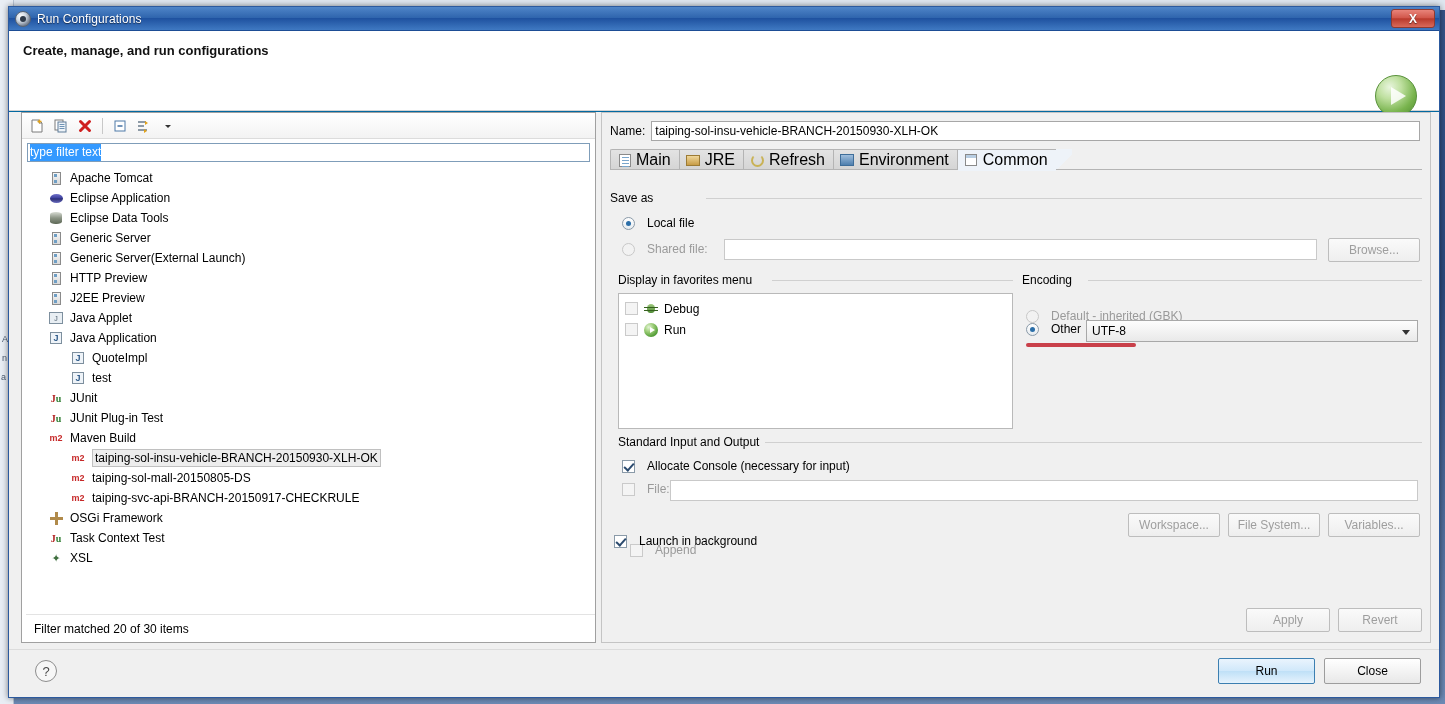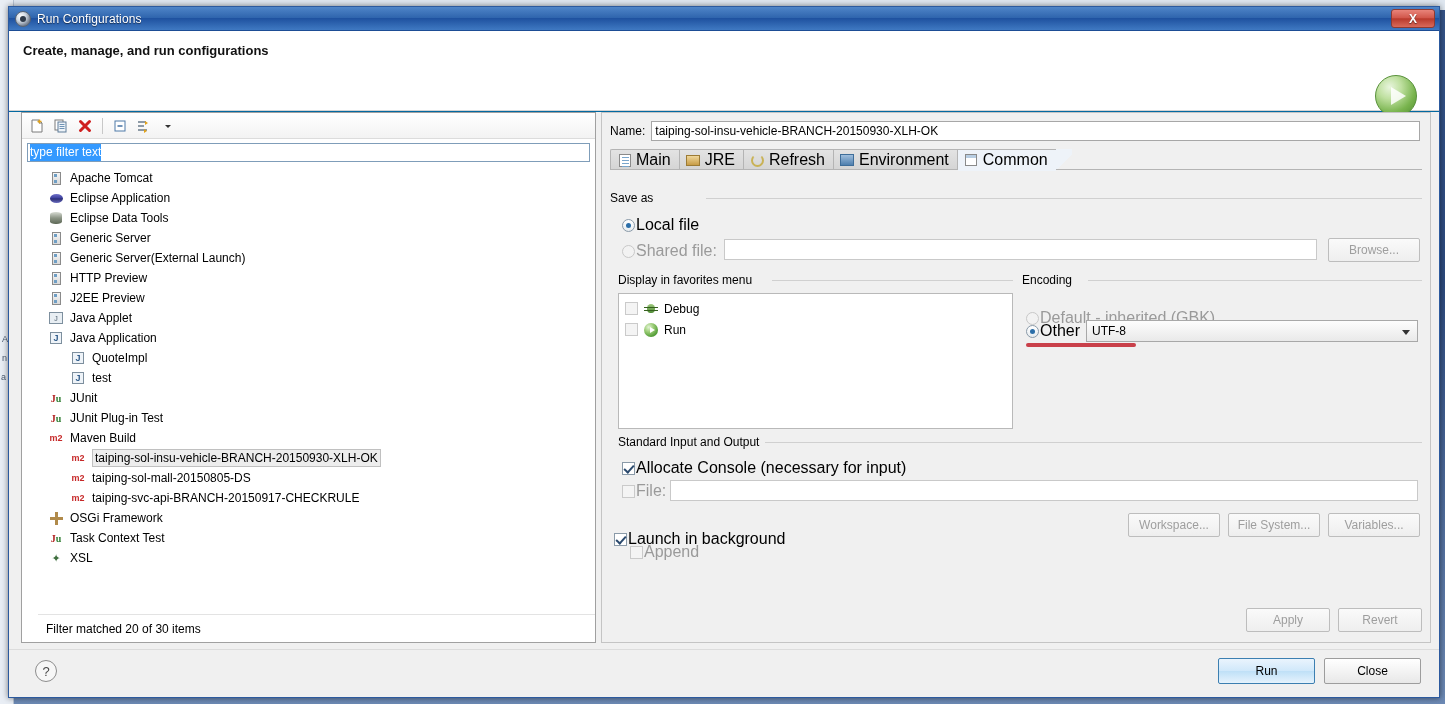--- a/index.html
+++ b/index.html
@@ -216,21 +216,21 @@
     width:13px;height:13px;position:relative;
   }
   .ico-osgi::before,.ico-osgi::after{
     content:"";position:absolute;background:#b08a4a;
   }
   .ico-osgi::before{left:5px;top:0;width:3px;height:13px;}
   .ico-osgi::after{left:0;top:5px;width:13px;height:3px;}
   .ico-xsl { color:#3f6f3f; font-size:11px; }
 
   #filter-status {
-    position:absolute; left:16px; right:0; bottom:0;
+    position:absolute; left:4px; right:0; bottom:0;
     height:28px; line-height:28px;
     padding-left: 8px;
     font-size:12px; color:#000;
     background:#ffffff;
     border-top:1px solid #e3e3e3;
   }
 
   
   #right-panel {
     position:absolute; left: 592px; top: 0px;
@@ -312,22 +312,22 @@
   .grp-title {
     font-size:12px; color:#000; padding-right:6px; background:#f0f0f0;
     position:relative; z-index:2; display:inline-block;
   }
   .grp-line {
     position:absolute; left:0; right:0; top:7px; height:1px;
     background:#d0d0d0;
   }
 
   label.ck, label.rd {
-    display:inline-flex; align-items:center; gap:1px;
-    font-size:16px; color:#000; cursor:pointer; user-select:none;
+    display:inline-flex; align-items:center; gap:12px;
+    font-size:12px; color:#000; cursor:pointer; user-select:none;
   }
   label.ck.dis, label.rd.dis { color:#9a9a9a; cursor:default; }
 
   .radio {
     width:13px;height:13px;border-radius:50%;
     border:1px solid #8a9aa8; background:linear-gradient(180deg,#ffffff,#e6ebef);
     flex:none; position:relative;
   }
   .radio.on::after{
     content:"";position:absolute;left:3px;top:3px;width:5px;height:5px;border-radius:50%;

